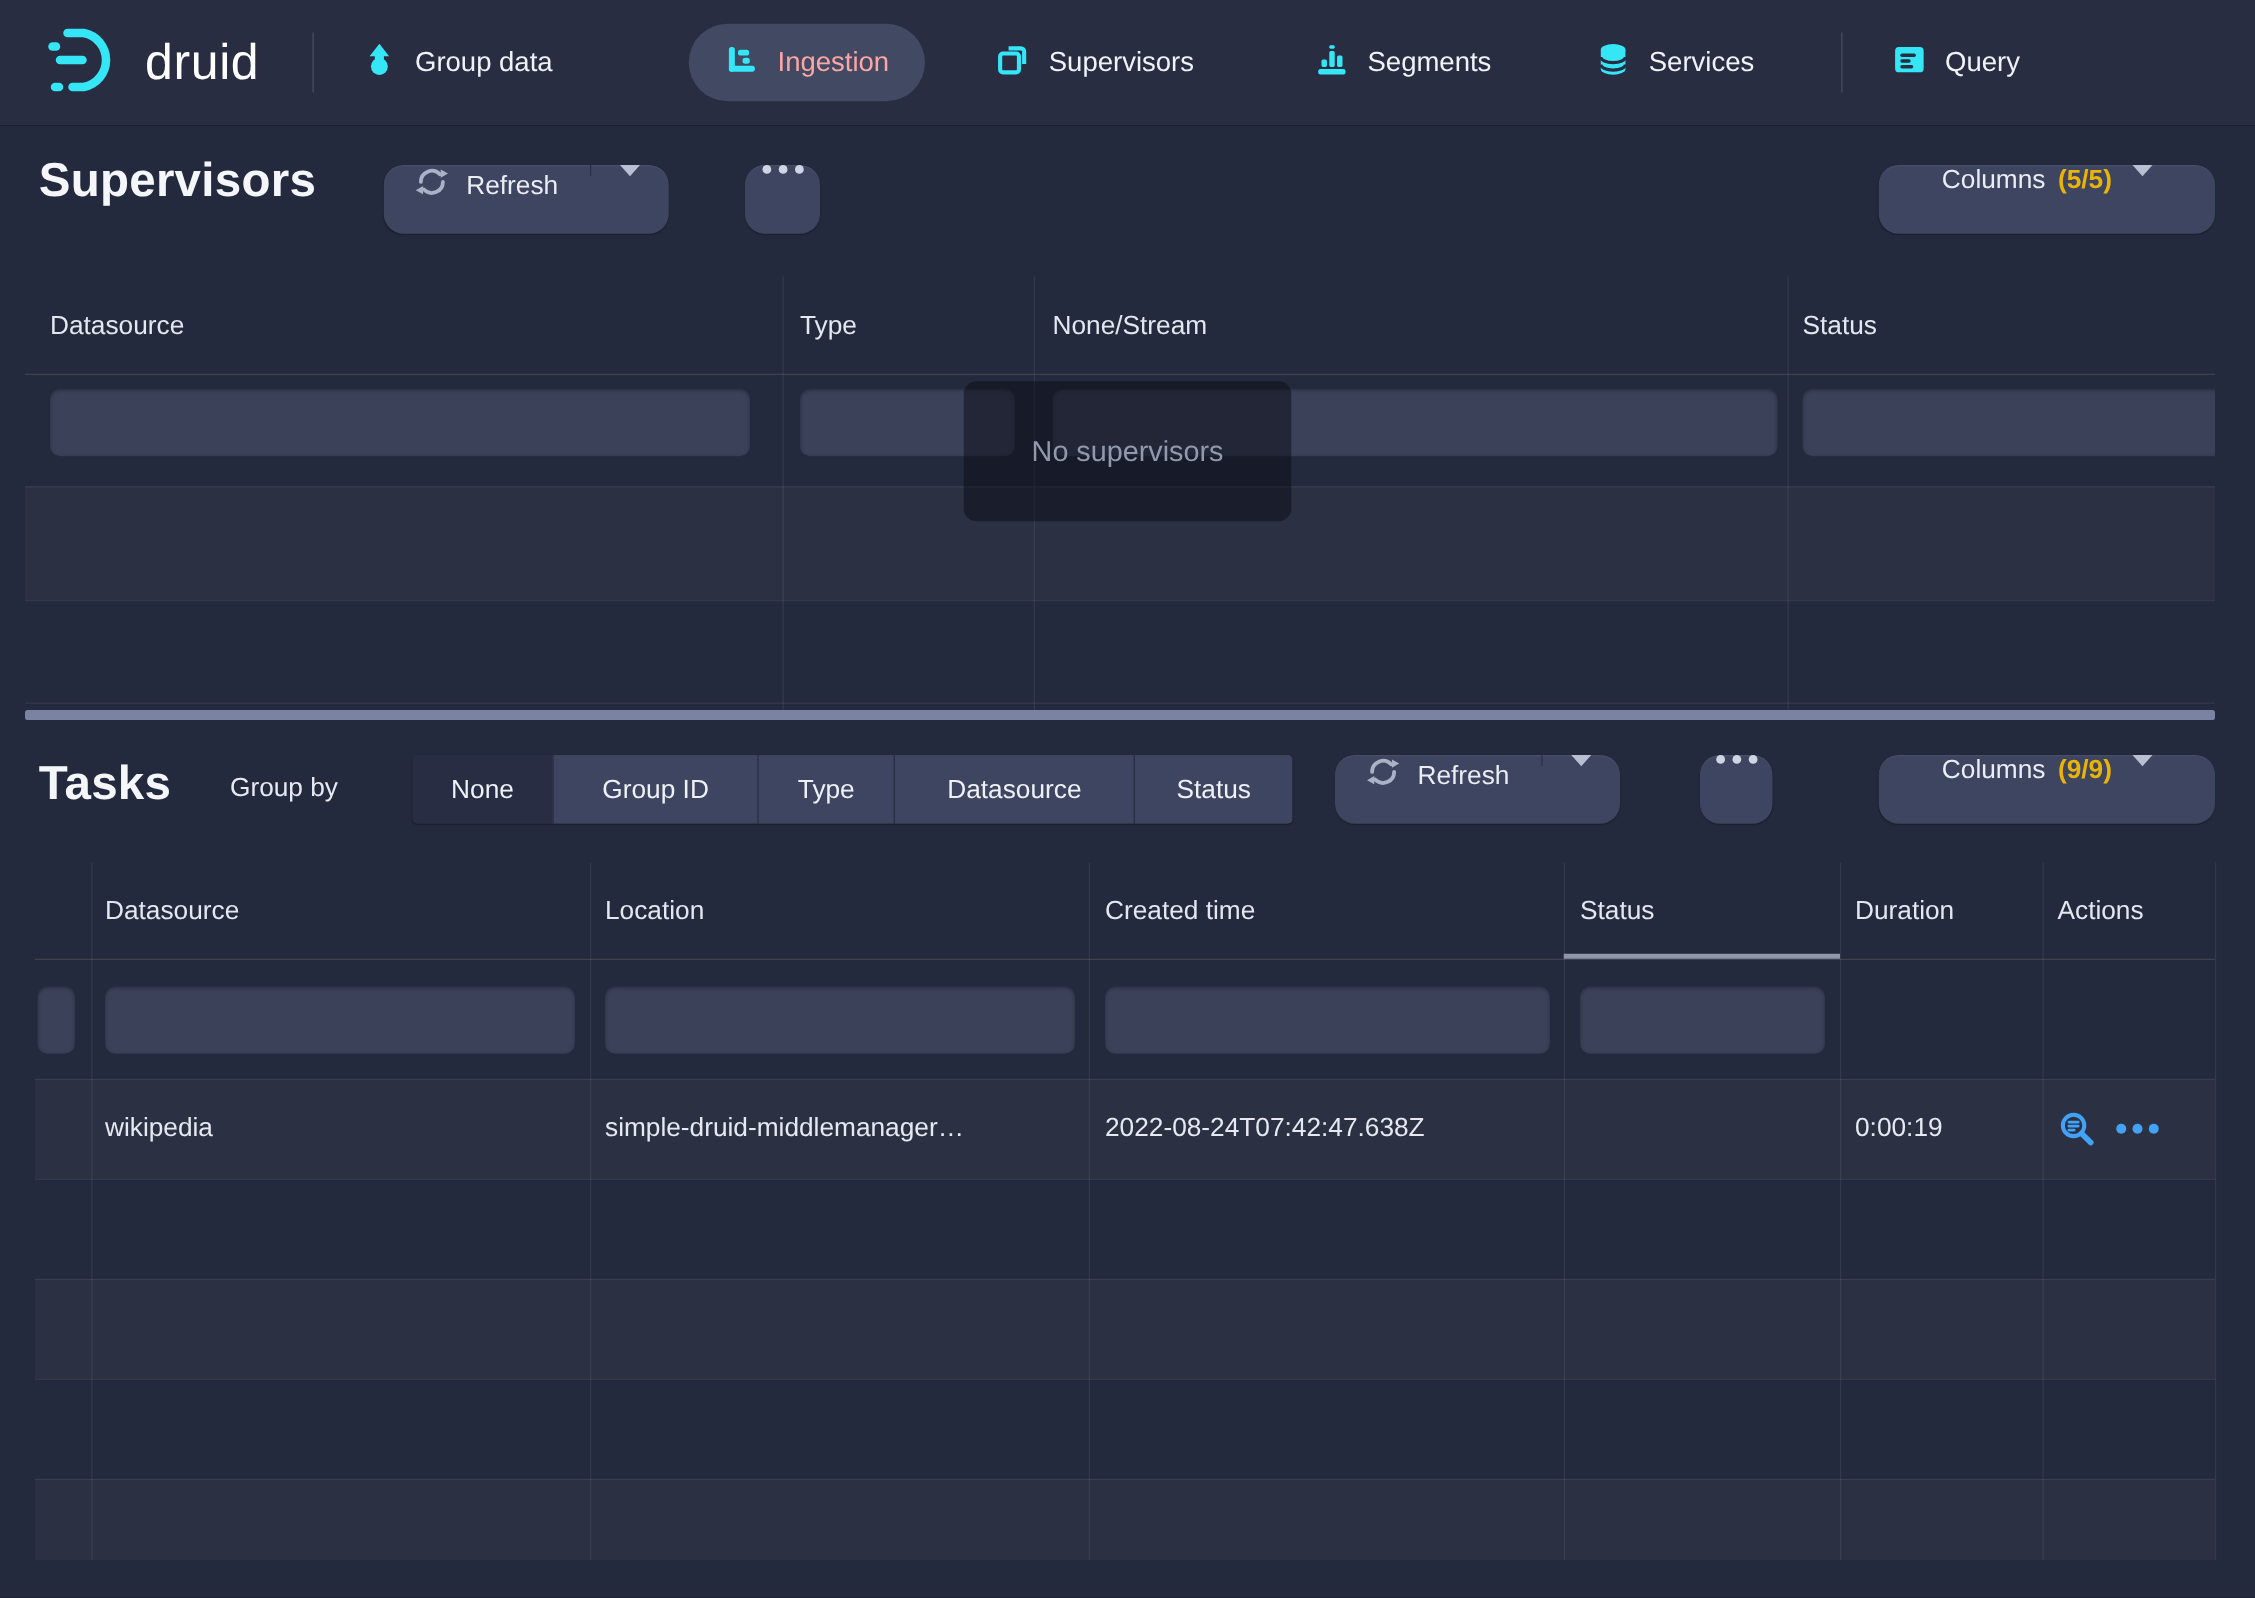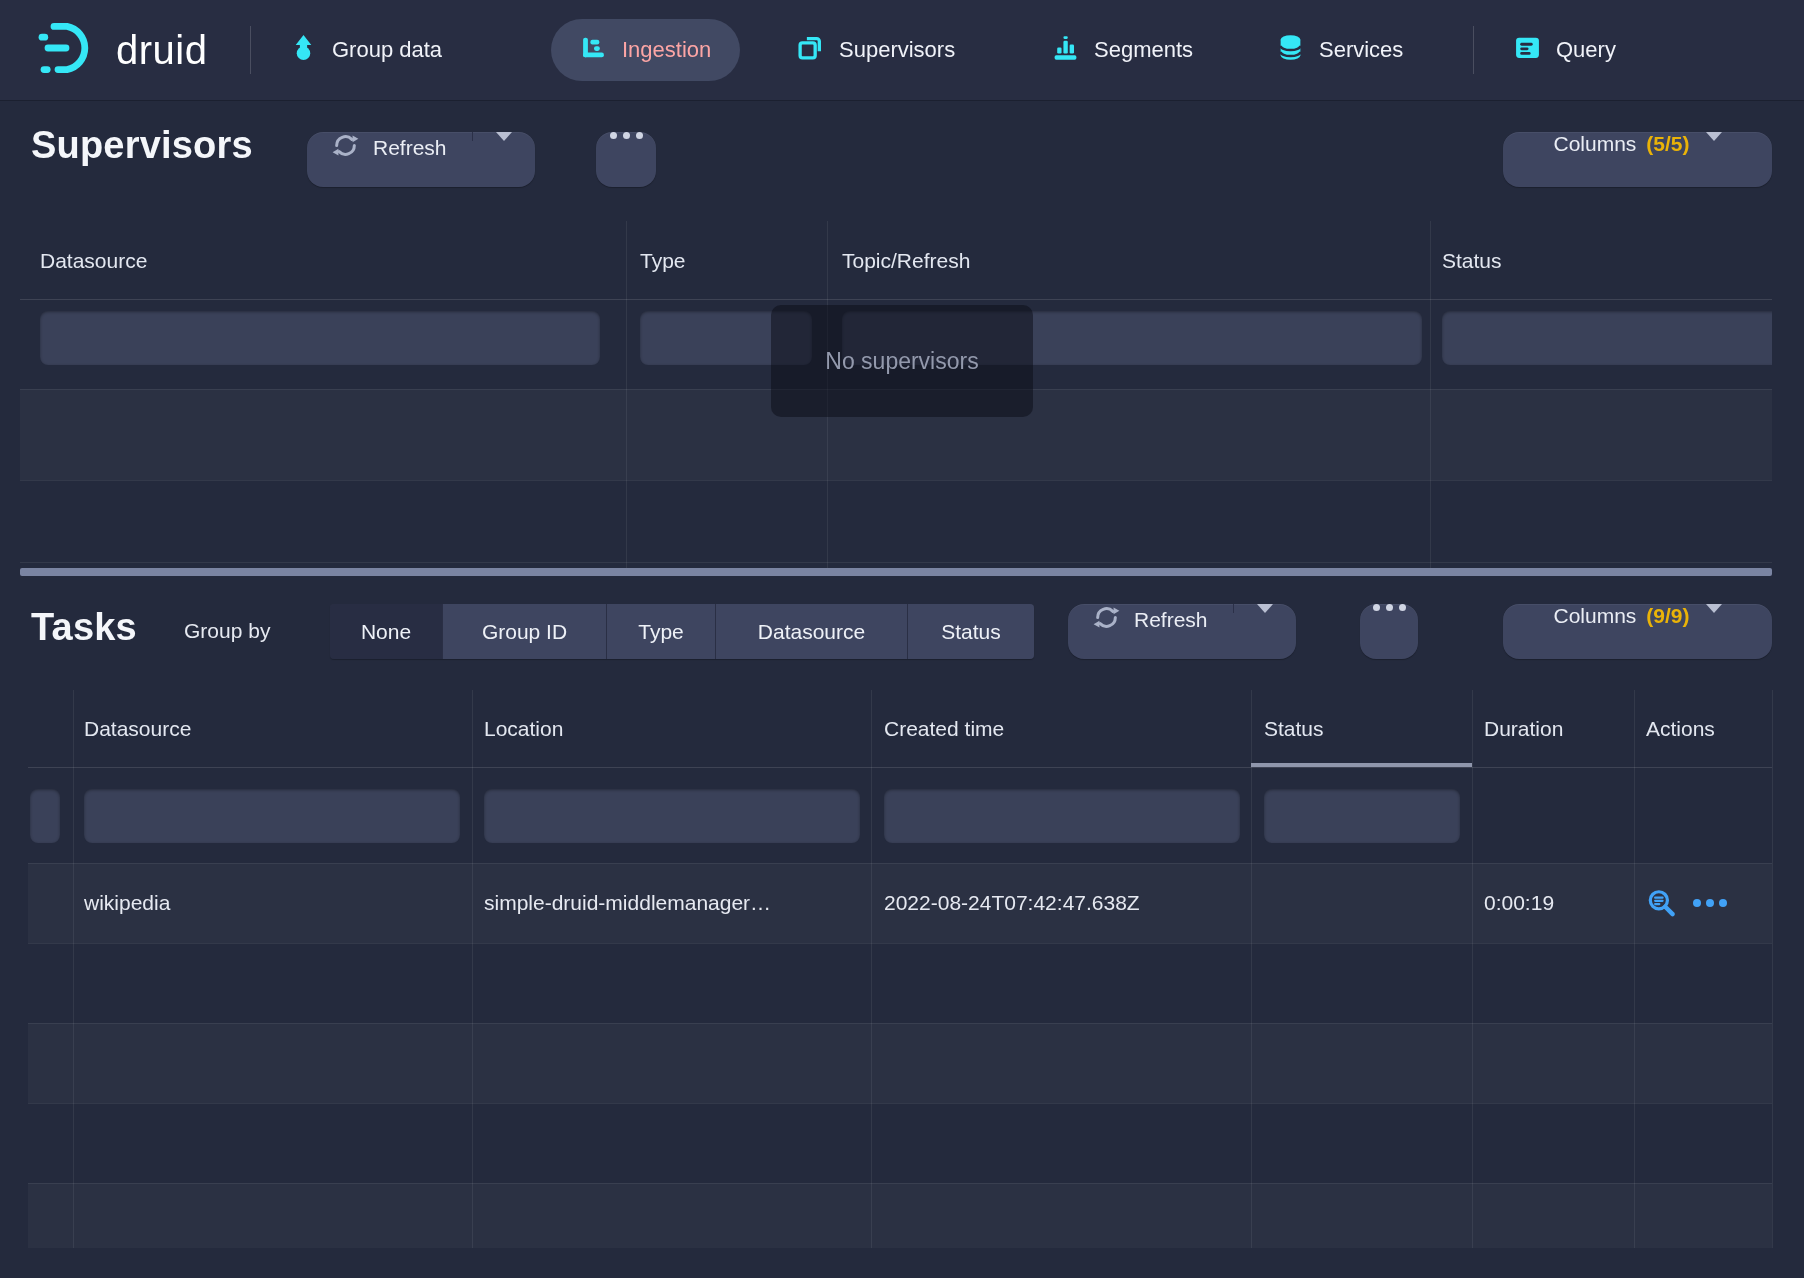--- a/index.html
+++ b/index.html
@@ -201,21 +201,21 @@
     <div class="vline" style="left:807px;height:347px"></div>
     <div class="vline" style="left:1410px;height:347px"></div>
 
     <div class="hline strong" style="top:78px;width:1752px"></div>
     <div class="hline" style="top:168px;width:1752px"></div>
     <div class="hline" style="top:259px;width:1752px"></div>
     <div class="hline" style="top:341px;width:1752px"></div>
 
     <div class="th" style="left:20px;top:28px">Datasource</div>
     <div class="th" style="left:620px;top:28px">Type</div>
-    <div class="th" style="left:822px;top:28px">Topic/Refresh</div>
+    <div class="th" style="left:822px;top:28px">None/Stream</div>
     <div class="th" style="left:1422px;top:28px">Status</div>
 
     <input class="filter" style="left: 20px; top: 90px; width: 560px;">
     <input class="filter" style="left: 620px; top: 90px; width: 172px;">
     <input class="filter" style="left: 822px; top: 90px; width: 580px;">
     <input class="filter" style="left: 1422px; top: 90px; width: 364px;">
 
     <div id="no-sup">No supervisors</div>
 
     <div class="scrollbar" style="left:0;top:347px;width:1752px;height:8px"></div>

